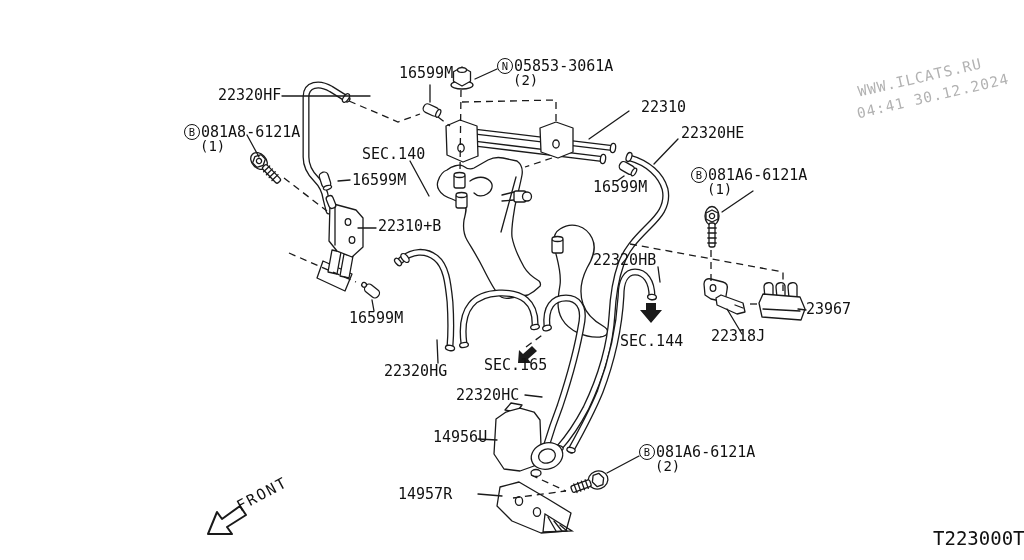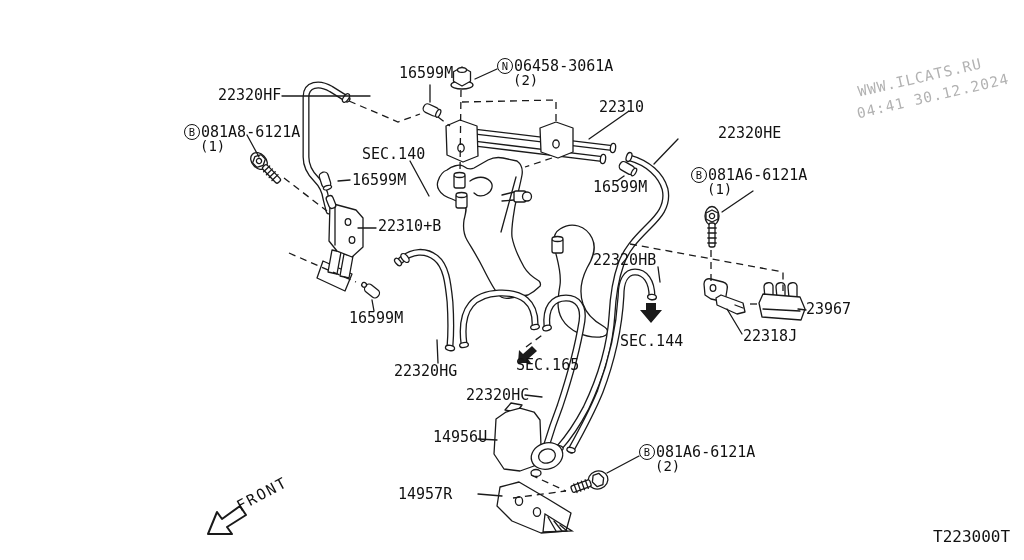--- a/index.html
+++ b/index.html
@@ -15,21 +15,21 @@
   .ti{fill:none;stroke:#ffffff;stroke-width:4.4;stroke-linecap:round;stroke-linejoin:round;}
   .tn{fill:none;stroke:#1a1a1a;stroke-width:6;stroke-linecap:round;}
   .tm{fill:none;stroke:#ffffff;stroke-width:3.4;stroke-linecap:round;}
   
   .lbl{position:absolute;font-size:15px;line-height:14px;white-space:nowrap;letter-spacing:0px;}
   .lbl .qty{display:block;font-size:14px;margin-left:16px;line-height:13px;}
   .circ{display:inline-block;width:14px;height:14px;border:1.4px solid #111;border-radius:50%;
         font-size:10.5px;line-height:14px;text-align:center;margin-right:1px;vertical-align:1px;}
   .wm{position:absolute;left:856px;top:82px;color:#b2b2b2;font-size:14.5px;line-height:21px;
       transform:rotate(-13deg);transform-origin:0 0;letter-spacing:1px;white-space:nowrap;}
-  .code{position:absolute;left:933px;top:527px;font-size:16px;}
+  .code{position:absolute;left:933px;top:527px;font-size:19px;}
   .front{position:absolute;left:238px;top:498px;font-size:15px;letter-spacing:2px;
          transform:rotate(-28deg);transform-origin:0 50%;}
 </style>
 </head>
 <body>
 
 <div class="stage">
 
 <svg width="1024" height="560" viewBox="0 0 1024 560">
 
@@ -278,44 +278,44 @@
   <div class="lbl" style="left:218px;top:88px"><span>22320HF</span></div>
 
   <div class="lbl" style="left:184px;top:124px">
     <span class="circ">B</span><span>081A8-6121A</span>
     <span class="qty">(1)</span>
   </div>
 
   <div class="lbl" style="left:399px;top:66px"><span>16599M</span></div>
 
   <div class="lbl" style="left:497px;top:58px">
-    <span class="circ">N</span><span>06458-3061A</span>
+    <span class="circ">N</span><span>05853-3061A</span>
     <span class="qty">(2)</span>
   </div>
 
-  <div class="lbl" style="left:599px;top:100px"><span>22310</span></div>
-  <div class="lbl" style="left:718px;top:126px"><span>22320HE</span></div>
+  <div class="lbl" style="left:641px;top:100px"><span>22310</span></div>
+  <div class="lbl" style="left:681px;top:126px"><span>22320HE</span></div>
   <div class="lbl" style="left:362px;top:147px"><span>SEC.140</span></div>
   <div class="lbl" style="left:352px;top:173px"><span>16599M</span></div>
   <div class="lbl" style="left:593px;top:180px"><span>16599M</span></div>
 
   <div class="lbl" style="left:691px;top:167px">
     <span class="circ">B</span><span>081A6-6121A</span>
     <span class="qty">(1)</span>
   </div>
 
   <div class="lbl" style="left:378px;top:219px"><span>22310+B</span></div>
   <div class="lbl" style="left:593px;top:253px"><span>22320HB</span></div>
   <div class="lbl" style="left:349px;top:311px"><span>16599M</span></div>
   <div class="lbl" style="left:806px;top:302px"><span>23967</span></div>
   <div class="lbl" style="left:620px;top:334px"><span>SEC.144</span></div>
-  <div class="lbl" style="left:743px;top:329px"><span>22318J</span></div>
-  <div class="lbl" style="left:394px;top:364px"><span>22320HG</span></div>
-  <div class="lbl" style="left:516px;top:358px"><span>SEC.165</span></div>
-  <div class="lbl" style="left:466px;top:388px"><span>22320HC</span></div>
+  <div class="lbl" style="left:711px;top:329px"><span>22318J</span></div>
+  <div class="lbl" style="left:384px;top:364px"><span>22320HG</span></div>
+  <div class="lbl" style="left:484px;top:358px"><span>SEC.165</span></div>
+  <div class="lbl" style="left:456px;top:388px"><span>22320HC</span></div>
   <div class="lbl" style="left:433px;top:430px"><span>14956U</span></div>
 
   <div class="lbl" style="left:639px;top:444px">
     <span class="circ">B</span><span>081A6-6121A</span>
     <span class="qty">(2)</span>
   </div>
 
   <div class="lbl" style="left:398px;top:487px"><span>14957R</span></div>
 
   <div class="front">FRONT</div>

